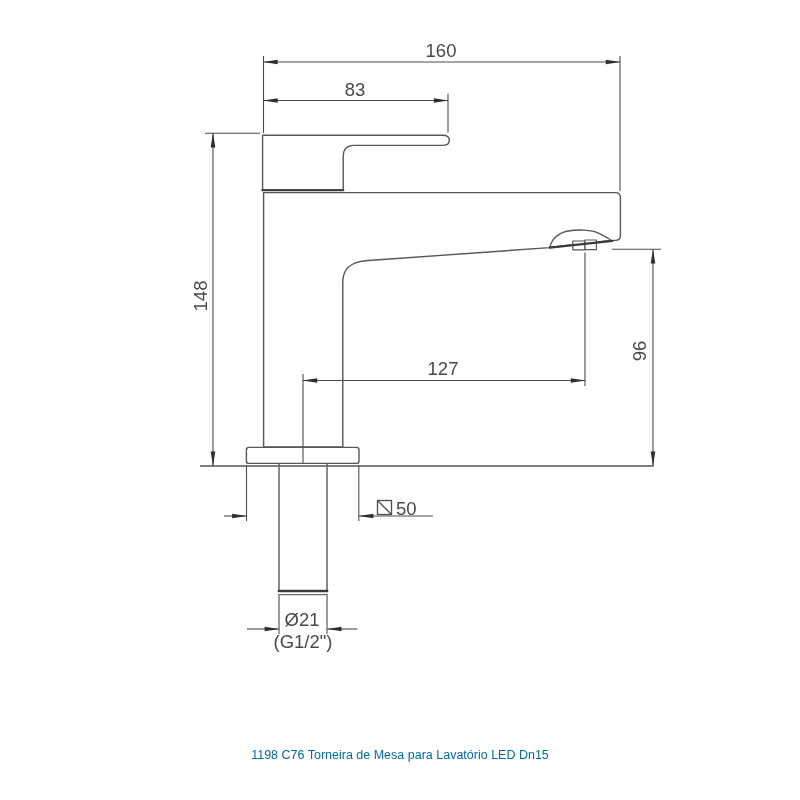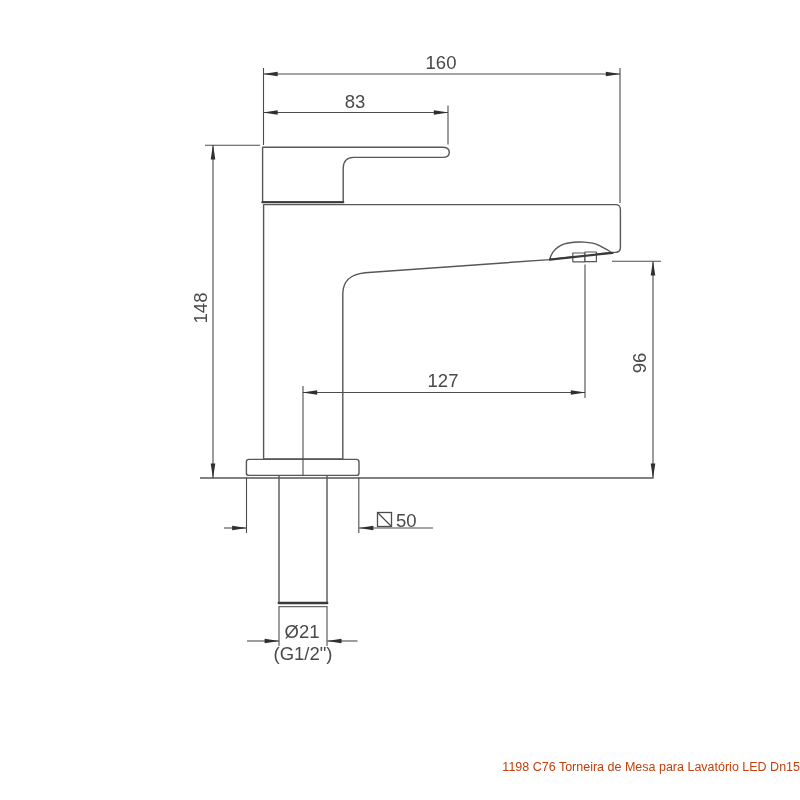--- a/index.html
+++ b/index.html
@@ -1,28 +1,28 @@
 <!DOCTYPE html>
 <html><head>
 <meta charset="utf-8">
 <style>
   html,body{margin:0;padding:0;}
   body{
     width:800px;height:800px;background:#ffffff;position:relative;overflow:hidden;
     font-family:"Liberation Sans", sans-serif;
   }
-  #stage{position:absolute;left:0;top:12px;width:800px;height:764px;}
+  #stage{position:absolute;left:0;top:0;width:800px;height:764px;}
   svg text{
     font-family:"Liberation Sans", sans-serif;
     fill:#494949;
   }
   .dim-num{font-size:18.5px;}
   .caption{
     position:absolute;left:0;right:0;top:748px;
-    text-align:right;font-size:12.5px;color:#c2410c;
+    text-align:center;font-size:12.5px;color:#0369a1;
   }
 </style>
 </head>
 <body>
 
 <div id="stage">
 <svg width="800" height="800" viewBox="0 0 800 800">
   <defs>
     <marker id="arr" viewBox="0 0 16 6" markerWidth="16" markerHeight="6" refX="15.2" refY="3" orient="auto-start-reverse" markerUnits="userSpaceOnUse">
       <path d="M15.8,3 L1,0.7 L1,5.3 Z" fill="#2f2f2f"></path>

